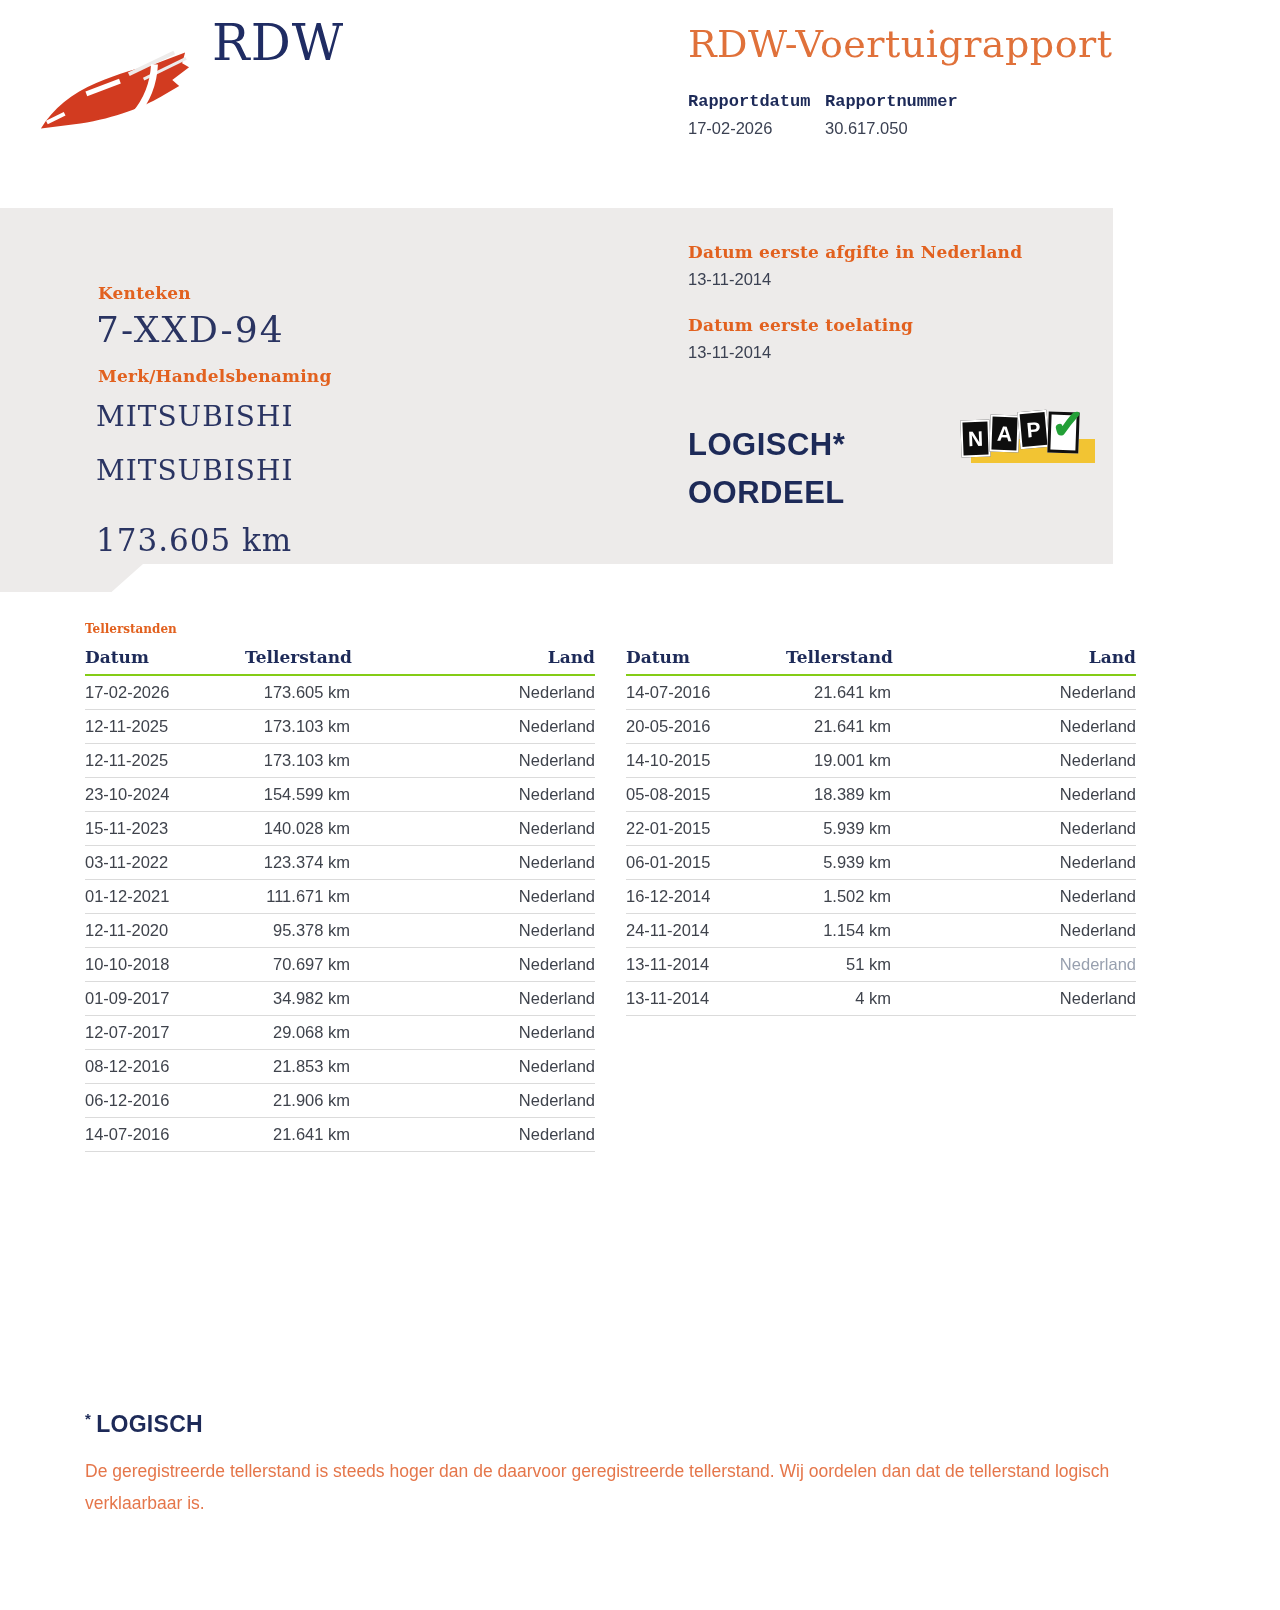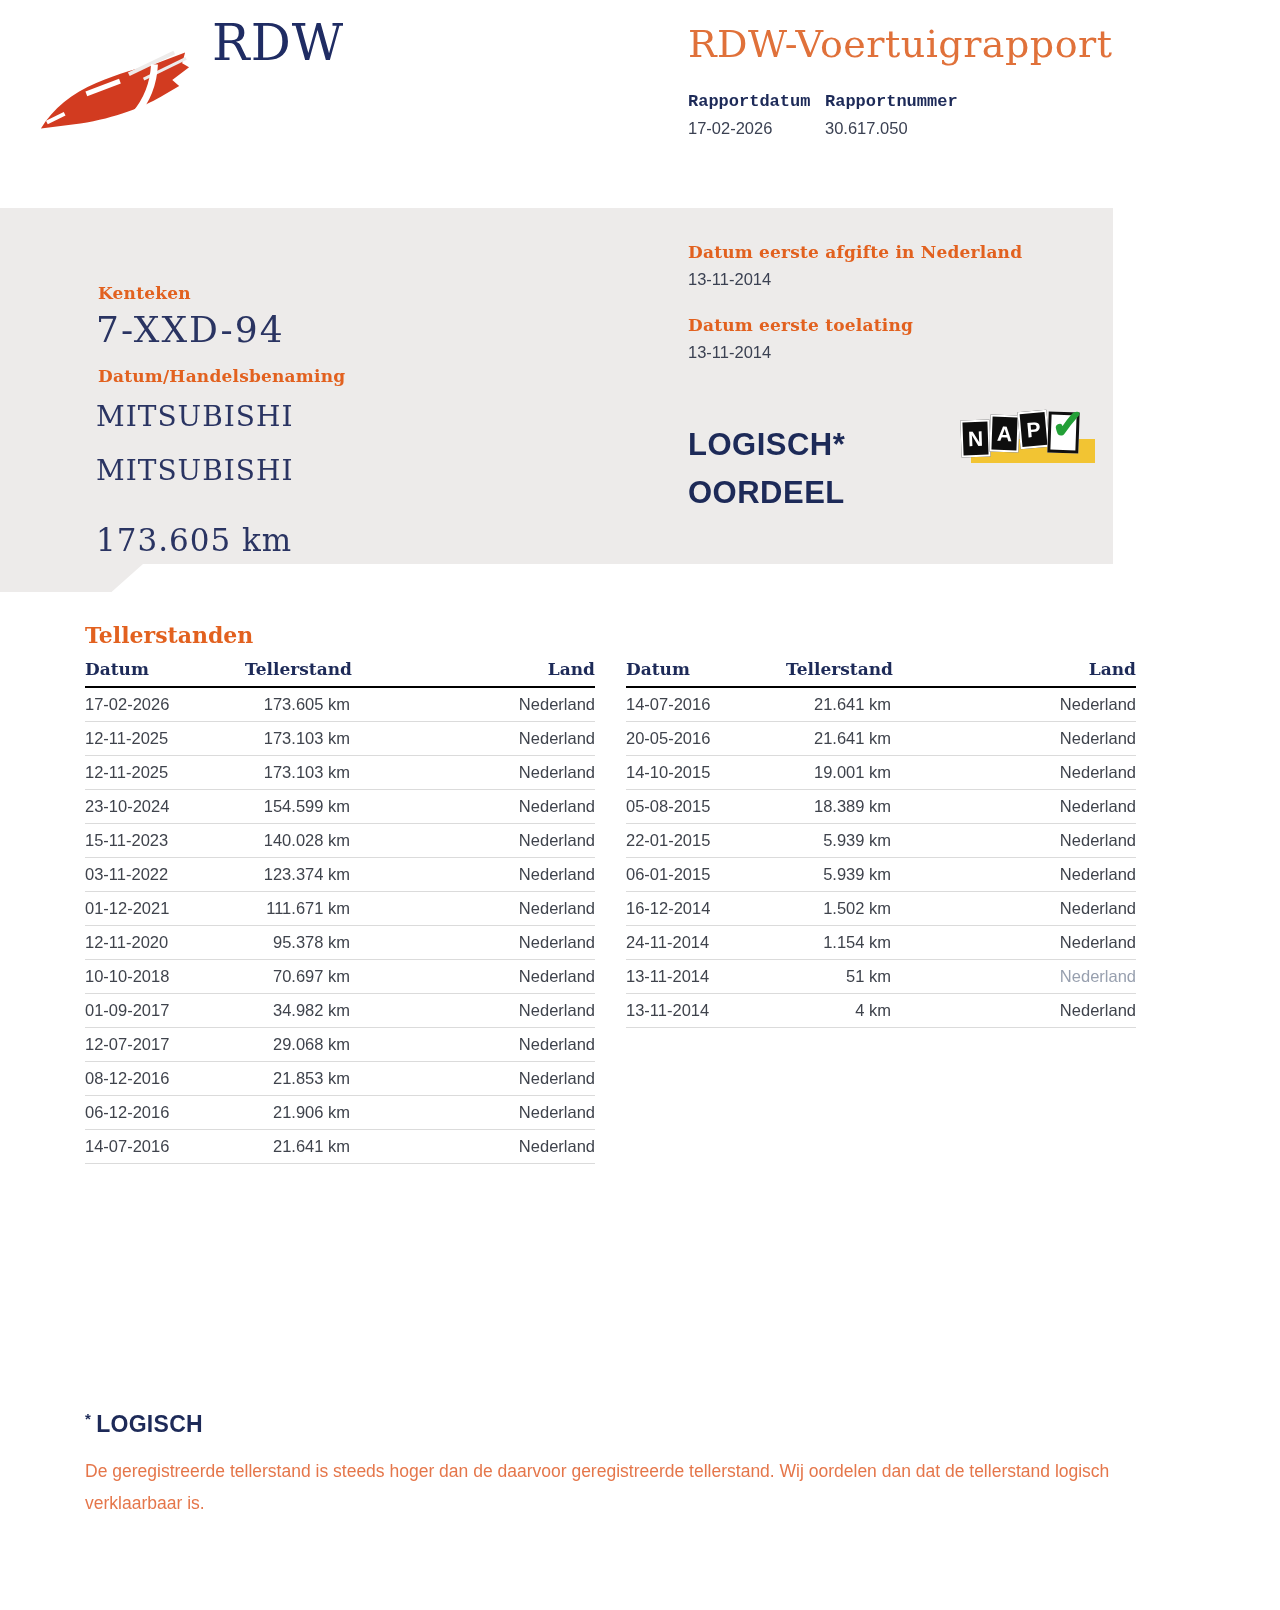--- a/index.html
+++ b/index.html
@@ -85,28 +85,28 @@
   }
   .nap-check span {
     position:absolute; left:0px; top:-14px;
     font-size:40px; font-weight:bold; color:#23A037;
     -webkit-text-stroke:1.5px #23A037;
   }
 
   
   .tables { position:absolute; left:85px; top:622px; width:1052px; }
   .section-title {
-    font-family:"DejaVu Serif", serif; font-weight:bold; font-size:22px;
+    font-family:"DejaVu Serif", serif; font-weight:bold; font-size:12px;
     color:#E2611F; margin-bottom:6px;
   }
   .tables-row { display:flex; gap:31px; }
   .tbl { width:510px; }
   .tbl-header {
     display:grid; grid-template-columns:160px 105px 1fr;
-    padding:5px 0 7px; border-bottom:2px solid #000000;
+    padding:5px 0 7px; border-bottom:2px solid #84cc16;
     font-family:"DejaVu Serif", serif; font-weight:bold; font-size:17px;
     color:#1D2A58;
   }
   .tbl-row {
     display:grid; grid-template-columns:160px 105px 1fr;
     height:34px; align-items:center;
     border-bottom:1px solid #DBDBDB;
     font-size:16.5px; color:#3F434C;
   }
   .c-right { text-align:right; }
@@ -150,21 +150,21 @@
         <div class="meta-label">Rapportnummer</div>
         <div class="meta-value">30.617.050</div>
       </div>
     </div>
   </div>
 
   <div class="panel">
     <div class="panel-left">
       <div class="field-label">Kenteken</div>
       <div class="kenteken-value">7-XXD-94</div>
-      <div class="field-label">Datum/Handelsbenaming</div>
+      <div class="field-label">Merk/Handelsbenaming</div>
       <div class="merk-value">MITSUBISHI</div>
       <div class="merk-value mb26">MITSUBISHI</div>
       <div class="teller-value">173.605 km</div>
     </div>
     <div class="panel-right">
       <div class="field-label">Datum eerste afgifte in Nederland</div>
       <div class="meta-value">13-11-2014</div>
       <div class="field-label">Datum eerste toelating</div>
       <div class="meta-value">13-11-2014</div>
     </div>

